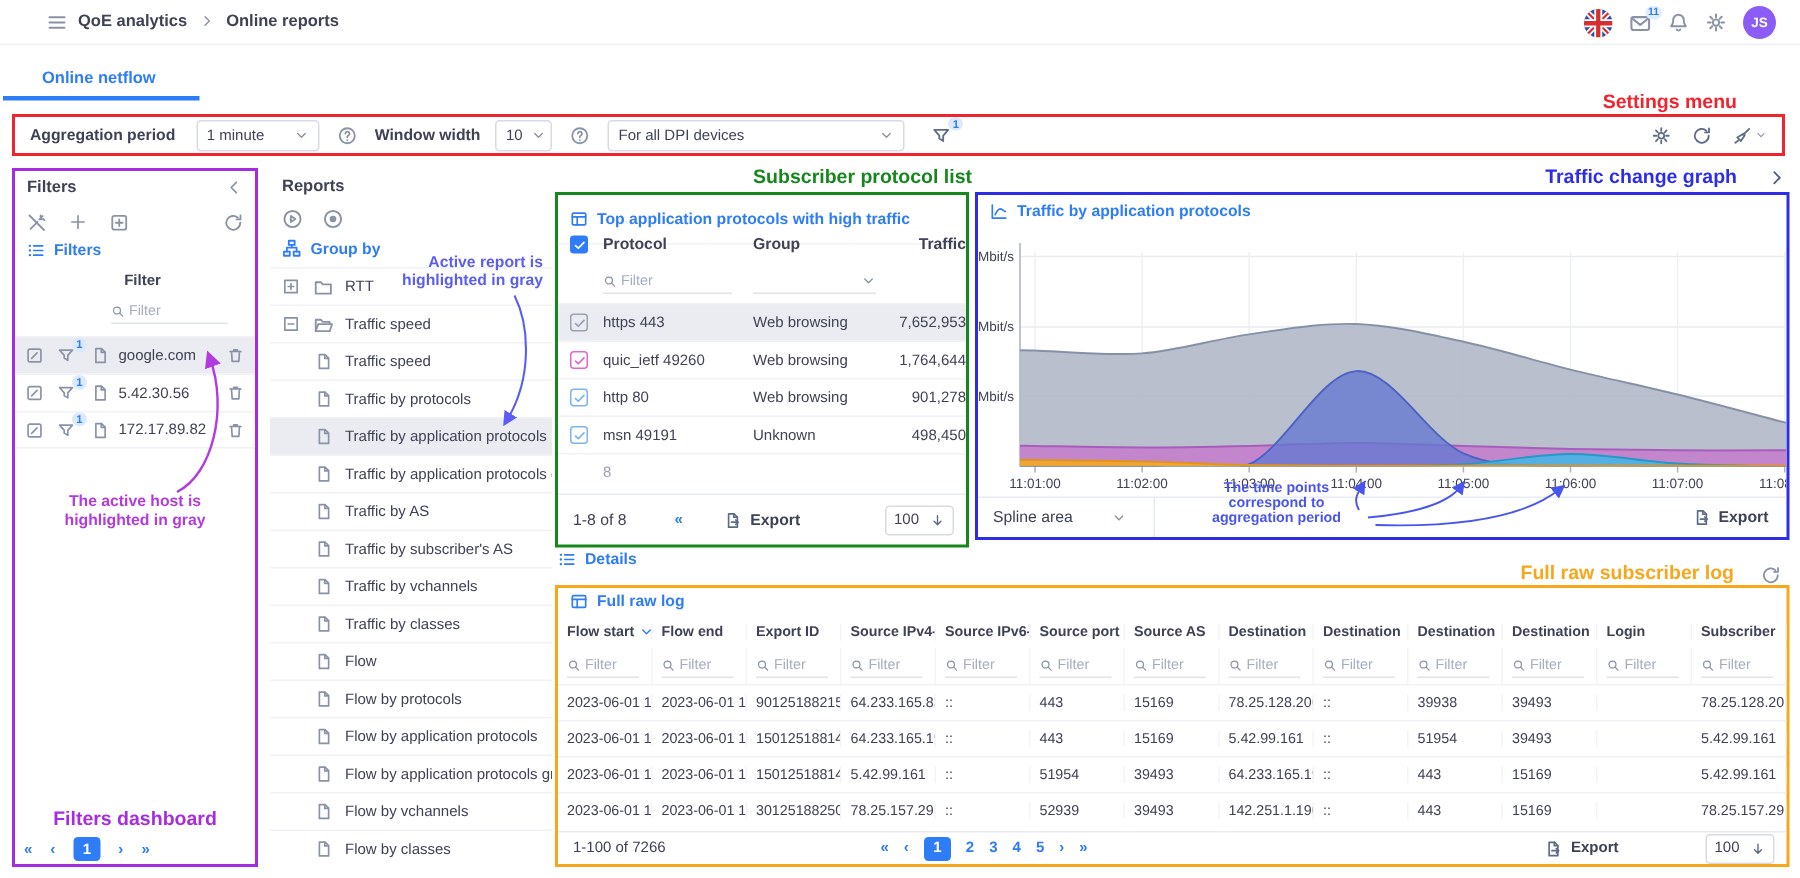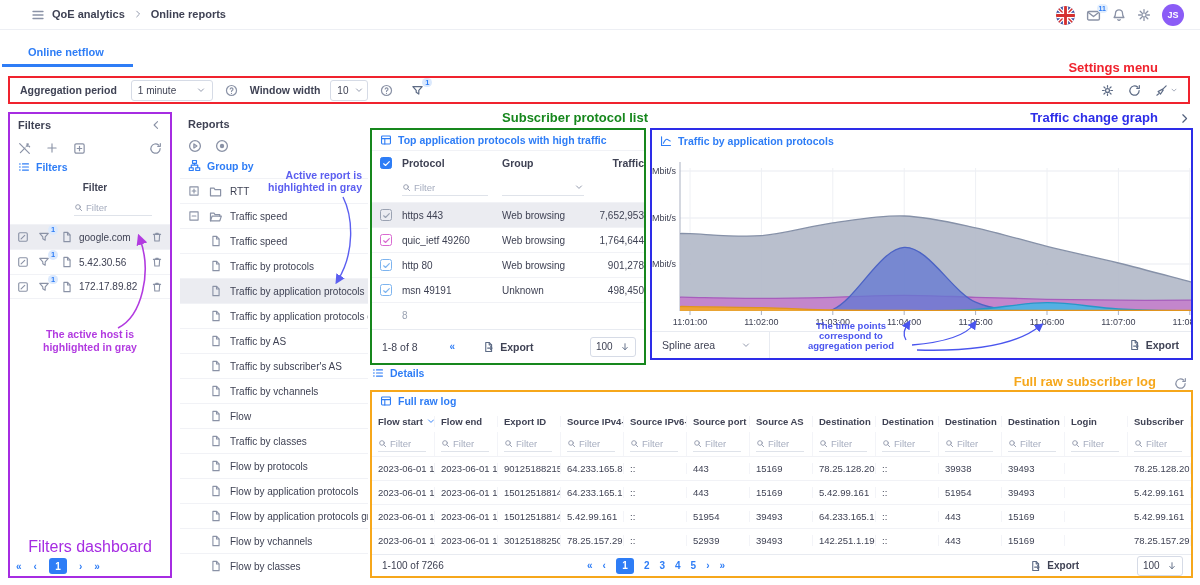--- a/index.html
+++ b/index.html
@@ -50,39 +50,39 @@
   .inpwrap{display:flex;align-items:center;gap:3px;border-bottom:1px solid #dfe3ea;padding-bottom:2px}
   .fp-search{left:64px;top:88px;width:78px}
   input.flt{border:0;outline:0;width:100%;font-size:9.5px;font-family:inherit;color:#3f4254;background:transparent}
   input.flt::placeholder{color:#a6adbf}
   #filter-rows{left:0;top:110px;right:0}
   .f-row{height:25px;display:flex;align-items:center;border-top:1px solid #f1f2f6;padding:0 7px}
   .f-row:last-child{border-bottom:1px solid #f1f2f6}
   .f-row.active{background:#ebecf1}
   .fname{flex:1;margin-left:6px;font-size:10px;white-space:nowrap;overflow:hidden}
   .fp-note{left:0;top:214px;width:100%;text-align:center;color:#b23be0;font-size:10.5px;line-height:12.5px;font-weight:600}
-  .fp-dash{left:0;top:424px;width:100%;text-align:center;color:#a62ce2;font-size:16px;font-weight:normal}
+  .fp-dash{left:0;top:424px;width:100%;text-align:center;color:#a62ce2;font-size:13px;font-weight:bold}
   .fp-pager{left:6px;top:444px;right:4px;display:flex;align-items:center;gap:12px}
   .pg{color:#2e7df6;font-size:10px;font-weight:bold;cursor:pointer}
   .pg-active{background:#2e7df6;color:#fff;width:18px;height:16px;border-radius:3px;
              display:flex;align-items:center;justify-content:center}
   
   .rpanel{left:180px;top:112px;width:188px;height:472px;overflow:hidden}
   .rp-title{left:8px;top:6px;font-weight:bold;font-size:11px}
   .rp-icons{left:8px;top:27px;display:flex;gap:13px;color:#8a92a6}
   .rp-group{left:8px;top:47px;display:flex;gap:6px;color:#2e7df6;font-weight:bold;font-size:10.5px;align-items:center}
   #rtree{left:0;top:66px;right:0}
   .t-row{height:25px;display:flex;align-items:center;border-top:1px solid #f1f2f6;font-size:10px;
          white-space:nowrap;overflow:hidden;cursor:pointer}
   .t-row.active{background:#ebecf1}
   .tlabel{margin-left:8px}
   .rp-note{right:6px;top:57px;text-align:right;color:#5b5ef0;font-size:10.5px;line-height:12px;font-weight:600}
   
   .pbox{left:370px;top:128px;width:276px;height:237px;border:2px solid #16871d;background:#fff}
-  .pt-title{left:0;top:0;right:0;height:21px;display:flex;align-items:center;gap:6px;padding-left:8px;
+  .pt-title{left:0;top:0;right:0;height:33px;display:flex;align-items:center;gap:6px;padding-left:8px;
             color:#2e7df6;font-size:10.5px;font-weight:bold;border-bottom:1px solid #f1f2f6}
   .pt-head{left:0;top:21px;right:0;height:24px;display:flex;align-items:center;font-size:10.5px;font-weight:bold}
   .pc0{width:30px;padding-left:8px}.pc1{width:100px;white-space:nowrap;overflow:hidden}
   .pc2{width:92px;white-space:nowrap;overflow:hidden}.pc3{flex:1;text-align:right;}
   .pt-filter{left:0;top:45px;right:0;height:27px;display:flex;align-items:center}
   .cb{width:12px;height:12px;border:1.3px solid;border-radius:2.5px;display:flex;align-items:center;
       justify-content:center;cursor:pointer}
   .cb.filled{background:#2e7df6;border-color:#2e7df6;color:#fff}
   #proto-rows{left:0;top:72px;right:0}
   .p-row{height:25px;display:flex;align-items:center;font-size:10px;border-top:1px solid #f1f2f6}
@@ -205,20 +205,28 @@
           </svg>
         </span>
       </span>
     <span class="ic s13 g ml12">
         <svg viewBox="0 0 14 14" width="100%" height="100%">
           <circle cx="7" cy="7" r="5.4" stroke="currentColor" stroke-width="1.3" fill="none" stroke-linecap="round" stroke-linejoin="round"></circle>
           <path d="M5.6 5.4a1.5 1.5 0 1 1 2 1.6c-.5.2-.6.5-.6 1" stroke="currentColor" stroke-width="1.3" fill="none" stroke-linecap="round" stroke-linejoin="round"></path>
           <path d="M7 10.2v.1" stroke="currentColor" stroke-width="1.3" fill="none" stroke-linecap="round" stroke-linejoin="round"></path>
         </svg>
       </span>
+    <span class="sel w198 ml20">
+        <span>For all DPI devices</span>
+        <span class="ic s10 g mla">
+          <svg viewBox="0 0 14 14" width="100%" height="100%">
+            <path d="M3.5 5.5L7 9l3.5-3.5" stroke="currentColor" stroke-width="1.3" fill="none" stroke-linecap="round" stroke-linejoin="round"></path>
+          </svg>
+        </span>
+      </span>
     <span class="fwrap ml18">
         <span class="ic s13 d">
           <svg viewBox="0 0 14 14" width="100%" height="100%">
             <path d="M2 2.8h10L8.4 6.9v3.9L5.6 9V6.9z" stroke="currentColor" stroke-width="1.3" fill="none" stroke-linecap="round" stroke-linejoin="round"></path>
           </svg>
         </span>
         <span class="fbadge">1</span>
       </span>
     <span class="ic s13 d mla">
         <svg viewBox="0 0 14 14" width="100%" height="100%">
@@ -532,30 +540,30 @@
           </span>
         <span class="tlabel">Traffic by vchannels</span>
         </div>
         <div class="t-row">
         <span class="ic s12 g" style="margin-left:30px">
             <svg viewBox="0 0 14 14" width="100%" height="100%">
               <path d="M3.4 1.6h4.4l2.8 2.8v8H3.4z" stroke="currentColor" stroke-width="1.3" fill="none" stroke-linecap="round" stroke-linejoin="round"></path>
               <path d="M7.6 1.8v2.8h2.8" stroke="currentColor" stroke-width="1.3" fill="none" stroke-linecap="round" stroke-linejoin="round"></path>
             </svg>
           </span>
+        <span class="tlabel">Traffic by classes</span>
+        </div>
+        <div class="t-row">
+        <span class="ic s12 g" style="margin-left:30px">
+            <svg viewBox="0 0 14 14" width="100%" height="100%">
+              <path d="M3.4 1.6h4.4l2.8 2.8v8H3.4z" stroke="currentColor" stroke-width="1.3" fill="none" stroke-linecap="round" stroke-linejoin="round"></path>
+              <path d="M7.6 1.8v2.8h2.8" stroke="currentColor" stroke-width="1.3" fill="none" stroke-linecap="round" stroke-linejoin="round"></path>
+            </svg>
+          </span>
         <span class="tlabel">Flow</span>
-        </div>
-        <div class="t-row">
-        <span class="ic s12 g" style="margin-left:30px">
-            <svg viewBox="0 0 14 14" width="100%" height="100%">
-              <path d="M3.4 1.6h4.4l2.8 2.8v8H3.4z" stroke="currentColor" stroke-width="1.3" fill="none" stroke-linecap="round" stroke-linejoin="round"></path>
-              <path d="M7.6 1.8v2.8h2.8" stroke="currentColor" stroke-width="1.3" fill="none" stroke-linecap="round" stroke-linejoin="round"></path>
-            </svg>
-          </span>
-        <span class="tlabel">Traffic by classes</span>
         </div>
         <div class="t-row">
         <span class="ic s12 g" style="margin-left:30px">
             <svg viewBox="0 0 14 14" width="100%" height="100%">
               <path d="M3.4 1.6h4.4l2.8 2.8v8H3.4z" stroke="currentColor" stroke-width="1.3" fill="none" stroke-linecap="round" stroke-linejoin="round"></path>
               <path d="M7.6 1.8v2.8h2.8" stroke="currentColor" stroke-width="1.3" fill="none" stroke-linecap="round" stroke-linejoin="round"></path>
             </svg>
           </span>
         <span class="tlabel">Flow by protocols</span>
         </div>

